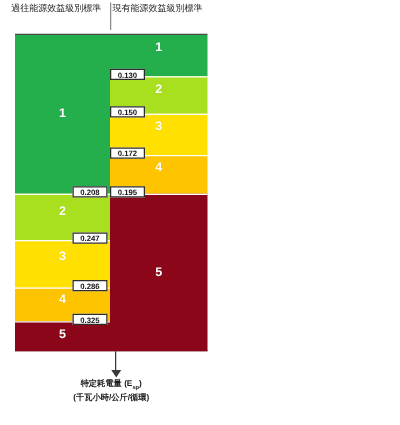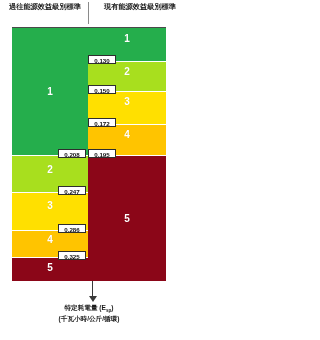--- a/index.html
+++ b/index.html
@@ -2,23 +2,23 @@
 <html><head>
 <meta charset="utf-8">
 <style>
   html,body{margin:0;padding:0;background:#ffffff;}
   body{width:178px;height:340px;overflow:hidden;
        font-family:"Liberation Sans","DejaVu Sans",sans-serif;}
   #stage{position:relative;width:178px;height:340px;}
 
   
   .hdr{position:absolute;top:2px;font-size:7.2px;line-height:1.38;
-       text-align:center;color:#1a1a1a;font-weight:bold;letter-spacing:0px;}
+       text-align:center;color:#1a1a1a;font-weight:normal;letter-spacing:0px;}
   .hdr.left{left:4px;width:82px;}
-  .hdr.right{left:98px;width:84px;}
+  .hdr.right{left:84px;width:84px;}
   .hdr-div{position:absolute;left:88px;top:2px;width:1px;height:22px;background:#8a8a8a;}
 
   
   .frame{position:absolute;left:12px;top:27px;width:154px;height:254px;}
   .frame-top{position:absolute;left:0;top:0;width:154px;height:1px;background:#4a4a4a;}
   .frame-bot{position:absolute;left:0;top:253px;width:154px;height:1px;background:#4a4a4a;}
 
   
   .col{position:absolute;top:1px;}
   .col.left{left:0px;width:76px;}

